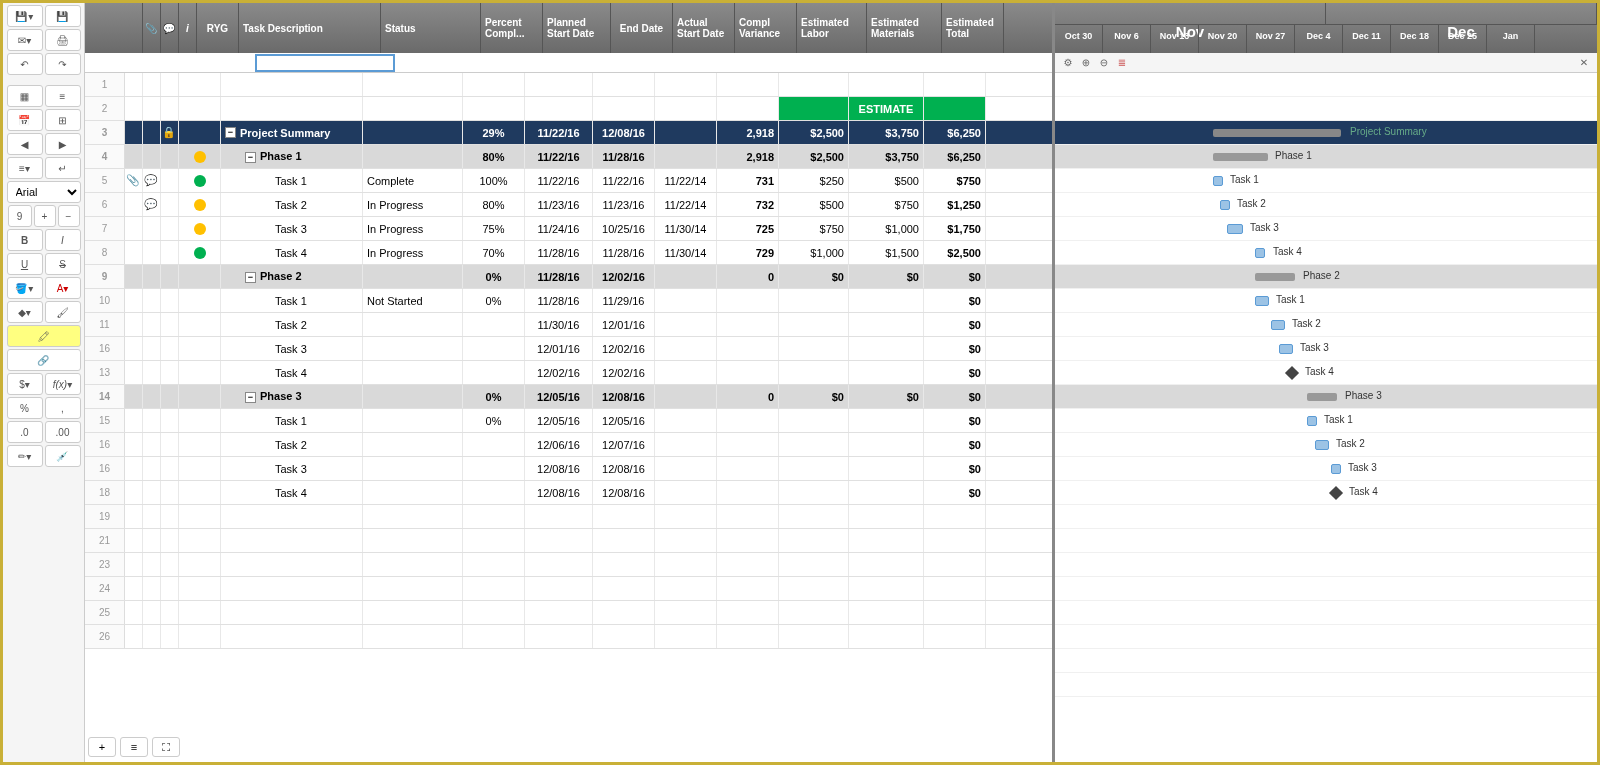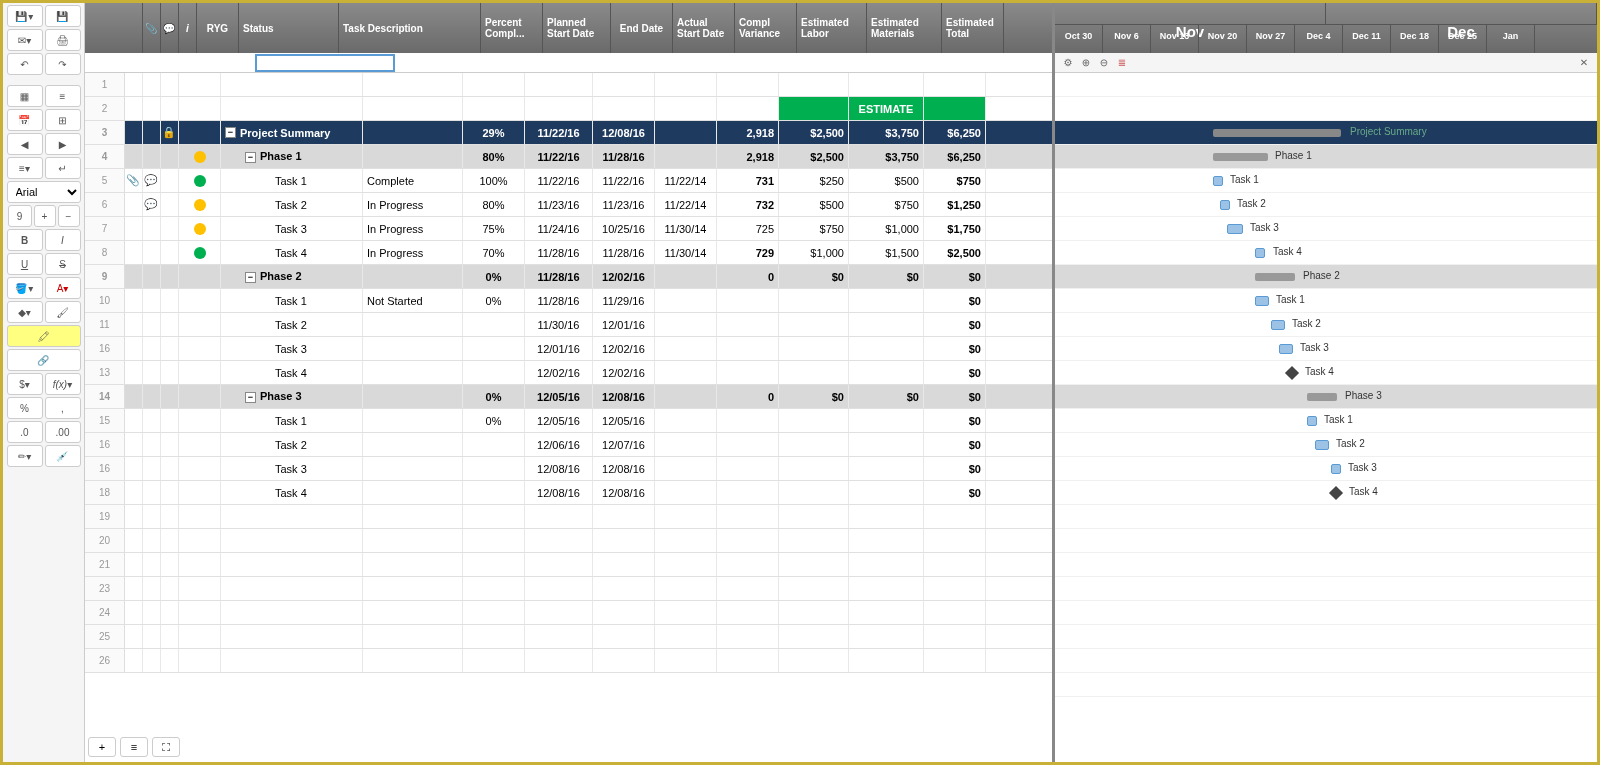--- a/index.html
+++ b/index.html
@@ -159,22 +159,22 @@
     <div class="content">
       <div class="grid-area">
         <div class="header">
           <div class="hcell" style="width:58px"></div>
           <div class="hcell c-att">📎</div>
           <div class="hcell c-com">💬</div>
           <div class="hcell c-info">
               <i>i</i>
             </div>
           <div class="hcell c-ryg">RYG</div>
+          <div class="hcell c-task">Task Description</div>
           <div class="hcell c-status">Status</div>
-          <div class="hcell c-task">Task Description</div>
           <div class="hcell c-pct">Percent Compl...</div>
           <div class="hcell c-pstart">Planned Start Date</div>
           <div class="hcell c-pend">End Date</div>
           <div class="hcell c-astart">Actual Start Date</div>
           <div class="hcell c-var" style="position:relative">
               <span>Compl Variance</span>
             </div>
           <div class="hcell c-labor">Estimated Labor</div>
           <div class="hcell c-mat">Estimated Materials</div>
           <div class="hcell c-total" style="position:relative">
@@ -308,21 +308,21 @@
                 <span class="ryg-dot ryg-yellow"></span>
               </div>
               <div class="cell c-task">
                 <span class="indent2">Task 3</span>
               </div>
               <div class="cell c-status">In Progress</div>
               <div class="cell c-pct">75%</div>
               <div class="cell c-pstart">11/24/16</div>
               <div class="cell c-pend">10/25/16</div>
               <div class="cell c-astart">11/30/14</div>
-              <div class="cell c-var" style="font-weight:normal">725</div>
+              <div class="cell c-var" style="font-weight:bold">725</div>
               <div class="cell c-labor">$750</div>
               <div class="cell c-mat">$1,000</div>
               <div class="cell c-total" style="font-weight:bold">$1,750</div>
             </div>
             <div class="row ">
               <div class="cell rownum">8</div>
               <div class="cell c-att"></div>
               <div class="cell c-com"></div>
               <div class="cell c-info"></div>
               <div class="cell c-ryg">
@@ -526,37 +526,20 @@
               <div class="cell c-pstart">12/08/16</div>
               <div class="cell c-pend">12/08/16</div>
               <div class="cell c-astart"></div>
               <div class="cell c-var" style="font-weight:normal"></div>
               <div class="cell c-labor"></div>
               <div class="cell c-mat"></div>
               <div class="cell c-total" style="font-weight:bold">$0</div>
             </div>
             <div class="row ">
               <div class="cell rownum">19</div>
-              <div class="cell c-att"></div>
-              <div class="cell c-com"></div>
-              <div class="cell c-info"></div>
-              <div class="cell c-ryg"></div>
-              <div class="cell c-task"></div>
-              <div class="cell c-status"></div>
-              <div class="cell c-pct"></div>
-              <div class="cell c-pstart"></div>
-              <div class="cell c-pend"></div>
-              <div class="cell c-astart"></div>
-              <div class="cell c-var" style="font-weight:normal"></div>
-              <div class="cell c-labor"></div>
-              <div class="cell c-mat"></div>
-              <div class="cell c-total" style="font-weight:bold"></div>
-            </div>
-            <div class="row ">
-              <div class="cell rownum">20</div>
               <div class="cell c-att"></div>
               <div class="cell c-com"></div>
               <div class="cell c-info"></div>
               <div class="cell c-ryg"></div>
               <div class="cell c-task"></div>
               <div class="cell c-status"></div>
               <div class="cell c-pct"></div>
               <div class="cell c-pstart"></div>
               <div class="cell c-pend"></div>
               <div class="cell c-astart"></div>

